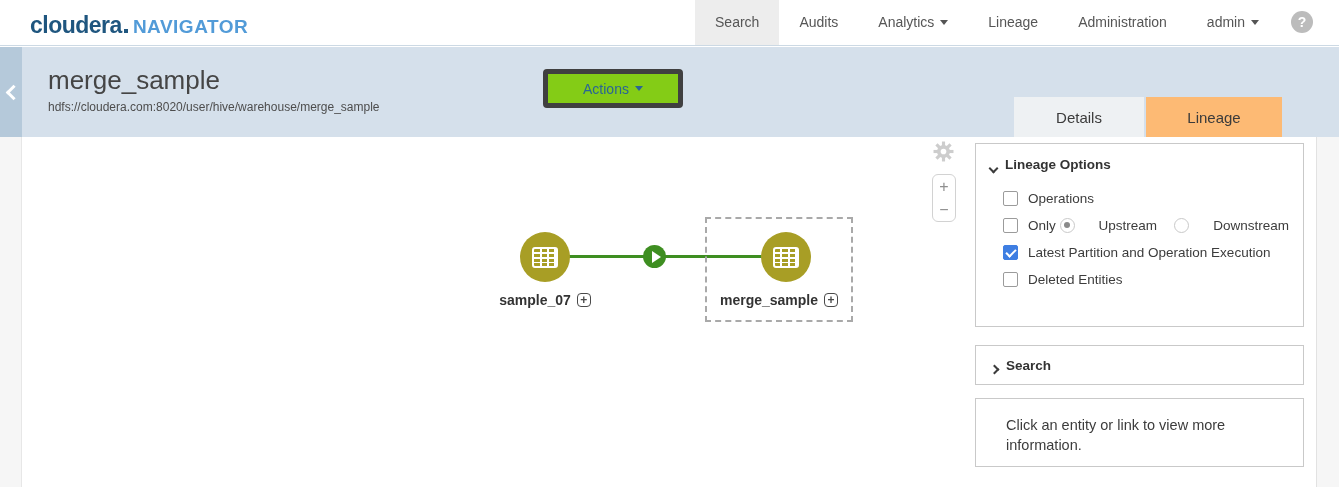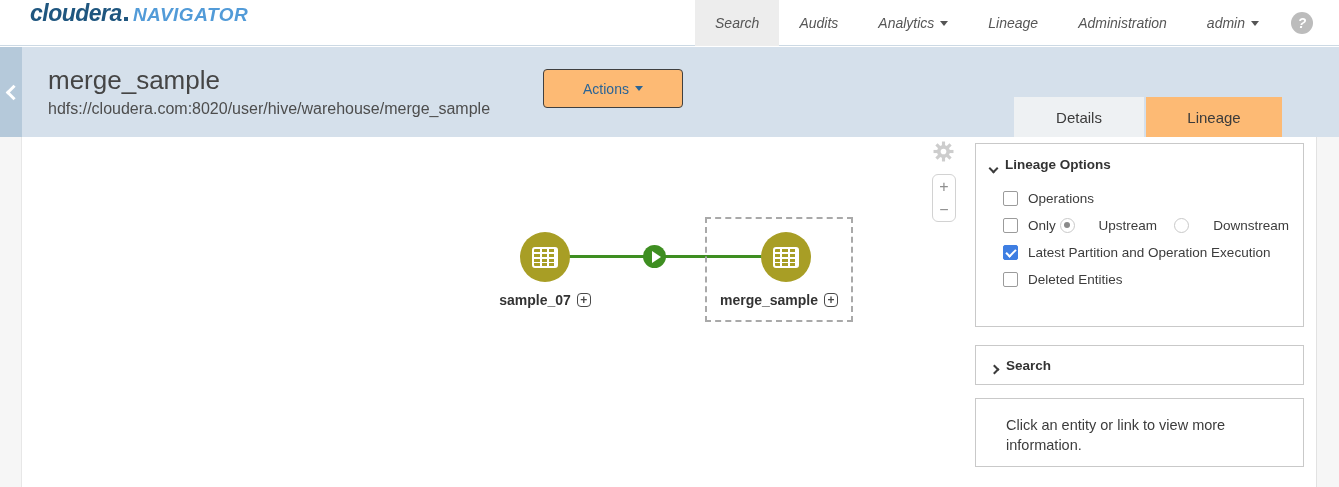--- a/index.html
+++ b/index.html
@@ -2,44 +2,44 @@
 <html><head>
 <meta charset="utf-8">
 <style>
   * { margin:0; padding:0; box-sizing:border-box; }
   html,body { width:1339px; height:487px; overflow:hidden; background:#fff;
     font-family:"Liberation Sans", sans-serif; color:#3c3c3c; }
   .page { position:relative; width:1339px; height:487px; }
 
   
   .topnav { position:absolute; top:0; left:0; width:100%; height:46px; background:#fff;
-    border-bottom:1px solid #ccd9e4; display:flex; align-items:flex-start; z-index:5;font-style:italic; }
+    border-bottom:1px solid #ccd9e4; display:flex; align-items:flex-end; z-index:5; }
   .logo { display:flex; align-items:baseline; margin-left:30px; cursor:pointer; }
   .logo-main { font-size:23px; font-weight:bold; color:#1f567f; letter-spacing:-0.5px; }
   .logo-tick { width:4px; height:4px; background:#1f567f; display:inline-block; margin:0 5px 12px 2px; }
   .logo-sub { font-size:19px; font-weight:bold; color:#529bd8; letter-spacing:0.5px; }
   .nav-items { margin-left:auto; display:flex; align-items:stretch; height:46px; }
   .nav-item { display:flex; align-items:center; padding:0 20px; font-size:14px; color:#565656; cursor:pointer; }
   .nav-item.active { background:#ededed; }
   .caret { width:0; height:0; border-left:4px solid transparent; border-right:4px solid transparent;
     border-top:5px solid #555; margin-left:6px; }
   .nav-help { display:flex; align-items:center; padding:0 26px 0 12px; }
   .help-circle { width:22px; height:22px; border-radius:50%; background:#bcbcbc; color:#fff;
     font-size:14px; font-weight:bold; display:flex; align-items:center; justify-content:center; cursor:pointer; }
 
   
   .entity-header { position:absolute; top:47px; left:0; width:100%; height:90px; background:#d5e0eb; }
   .back-strip { position:absolute; left:0; top:0; width:22px; height:90px; background:#b5c9da;
     display:flex; align-items:center; justify-content:center; cursor:pointer; }
   .chev-left { width:11px; height:11px; border-left:3px solid #fff; border-bottom:3px solid #fff;
     transform:rotate(45deg); margin-left:4px; }
   .entity-title { position:absolute; left:48px; top:18px; font-size:26px; color:#454545; }
-  .entity-subtitle { position:absolute; left:48px; top:53px; font-size:16px; color:#4d4d4d; }
-  .actions-btn { position:absolute; left:543px; top:22px; width:140px; height:39px; background:#fdba74;
-    border:1px solid #404040; border-radius:4px; color:#2a6496; font-size:14px;
+  .entity-subtitle { position:absolute; left:48px; top:53px; font-size:12px; color:#4d4d4d; }
+  .actions-btn { position:absolute; left:543px; top:22px; width:140px; height:39px; background:#84cc16;
+    border:5px solid #404040; border-radius:4px; color:#2a6496; font-size:14px;
     display:flex; align-items:center; justify-content:center; cursor:pointer; }
   .actions-btn .caret { border-top-color:#2a6496; }
   .tabs { position:absolute; right:57px; bottom:0; display:flex; }
   .tab { width:130px; height:40px; display:flex; align-items:center; justify-content:center;
     font-size:15px; color:#3b3b3b; cursor:pointer; }
   .tab.inactive { background:#eef1f3; margin-right:2px; }
   .tab.active { background:#fdba74; width:136px; }
 
   
   .main { position:absolute; top:137px; left:0; width:1339px; height:350px; background:#fff; }

